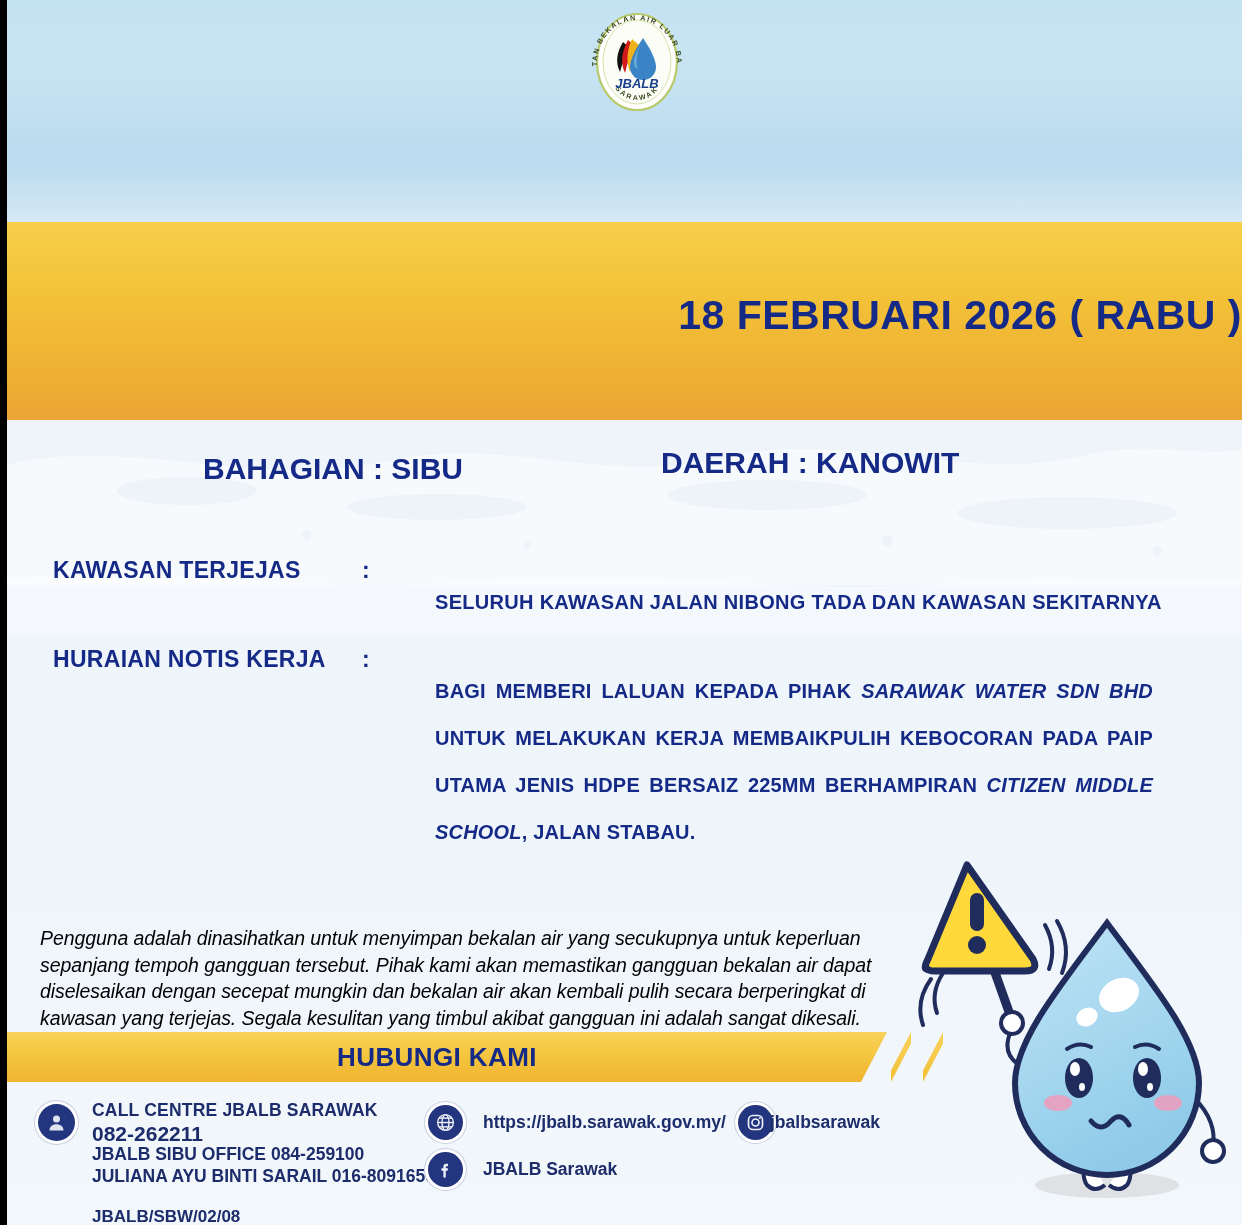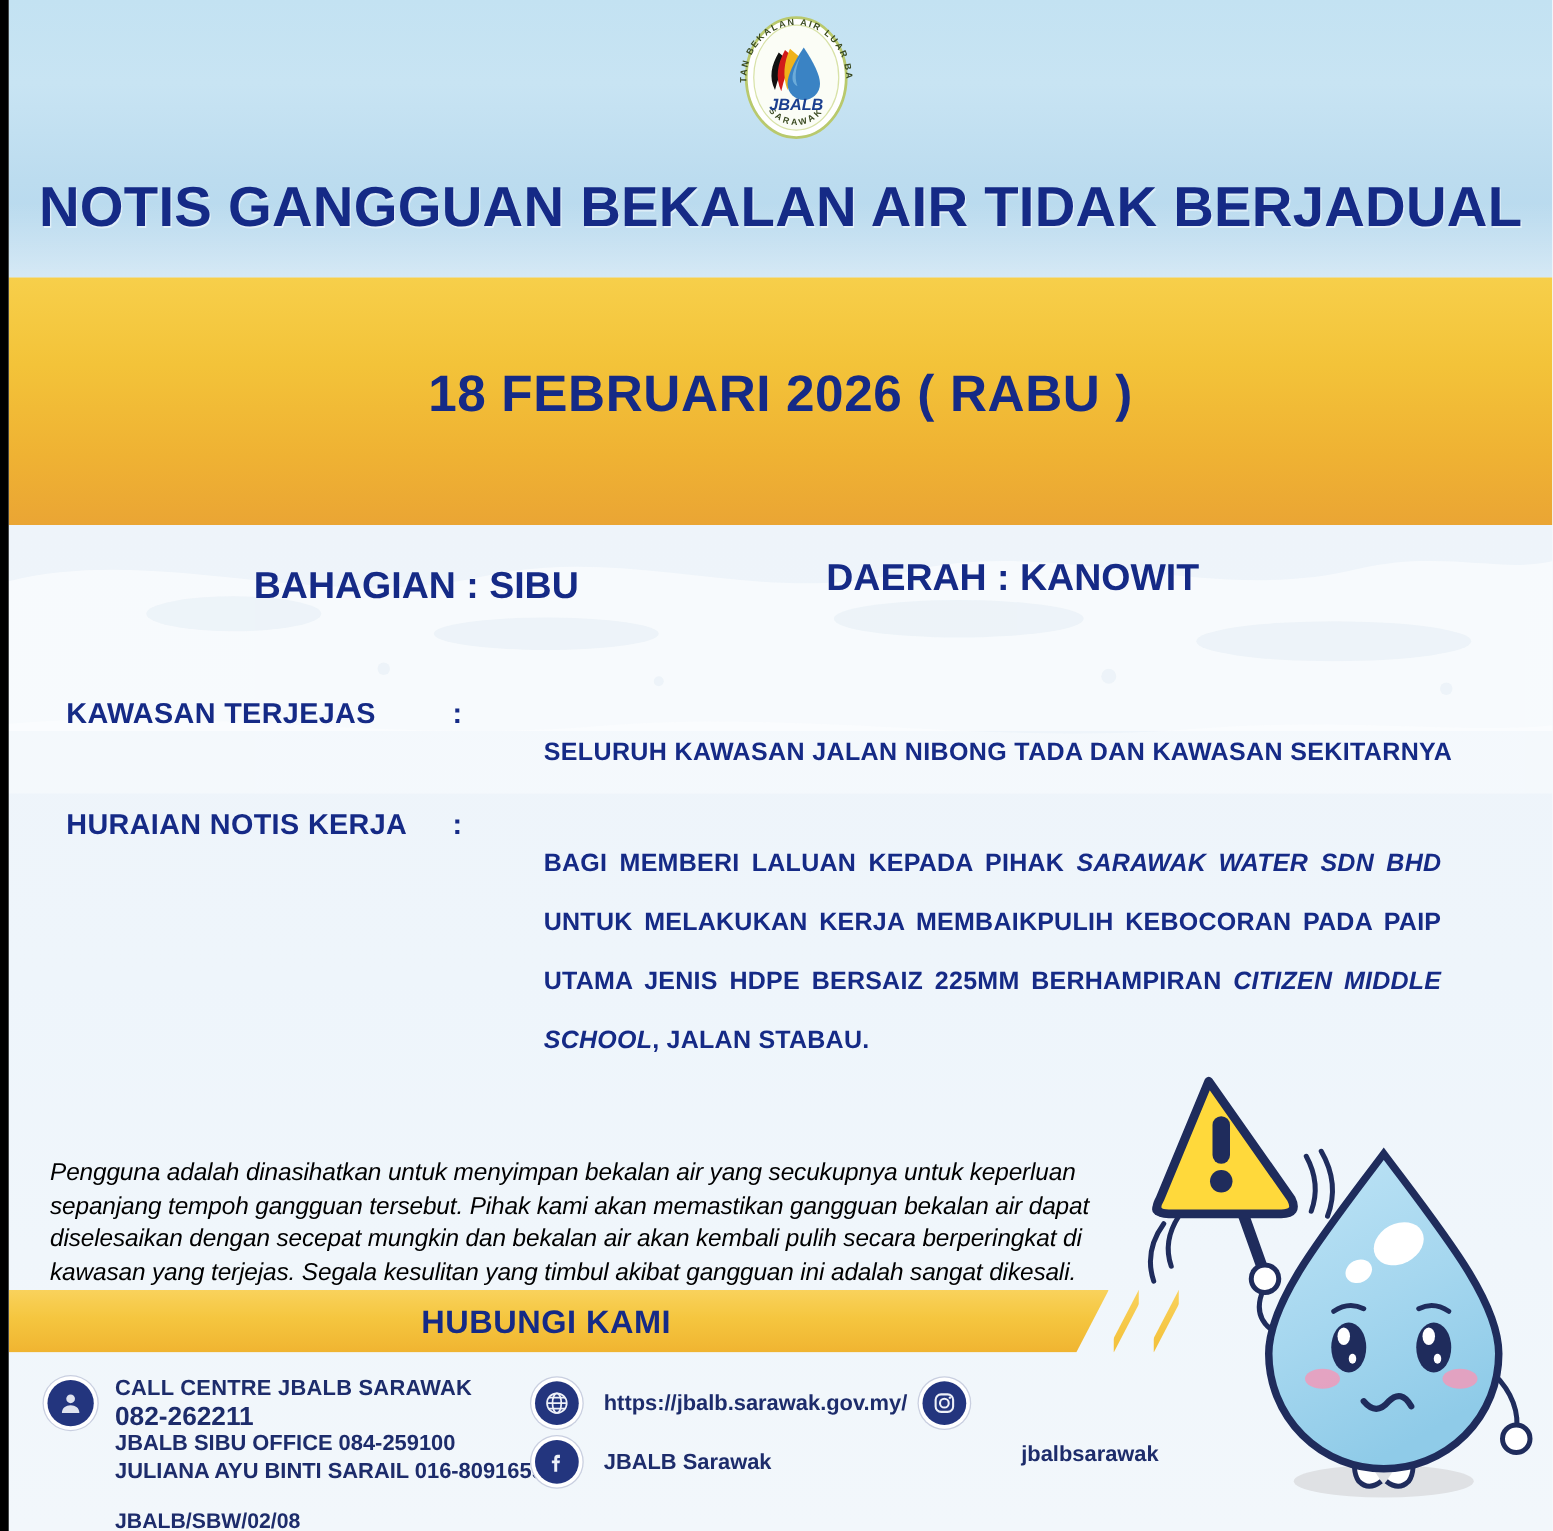--- a/index.html
+++ b/index.html
@@ -38,21 +38,21 @@
     font-size:45px;font-weight:bold;letter-spacing:.2px;
     color:#152a86;
     text-shadow:1px 1px 0 rgba(255,255,255,.5);
     white-space:nowrap;
   }
 
   
   .datebar{
     position:absolute;left:0;right:0;top:222px;height:198px;
     background:linear-gradient(180deg,#f7cf4a 0%,#f3c339 35%,#efb233 72%,#eaa534 100%);
-    display:flex;flex-direction:column;align-items:center;justify-content:center;
+    display:flex;flex-direction:column;align-items:flex-end;justify-content:center;
   }
   .datebar .l1{
     font-size:41px;font-weight:bold;color:#152a86;letter-spacing:.5px;
     margin-bottom:12px;white-space:nowrap;
   }
   .datebar .l2{
     font-size:41px;font-weight:bold;color:#152a86;letter-spacing:.5px;
     white-space:nowrap;
   }
 
@@ -159,21 +159,21 @@
   #icon-ig{left:731px;top:15px;width:35px;height:35px;}
 
   .ctext{position:absolute;font-weight:bold;color:#1d2c6b;white-space:nowrap;}
   #call-title{left:85px;top:10px;font-size:17.5px;letter-spacing:.2px;}
   #call-num{left:85px;top:32px;font-size:21px;}
   #sibu-office{left:85px;top:54px;font-size:17.5px;}
   #juliana{left:85px;top:76px;font-size:17.5px;}
   #refno{left:85px;top:117px;font-size:17px;}
   #web-url{left:476px;top:22px;font-size:17.5px;}
   #fb-name{left:476px;top:69px;font-size:17.5px;}
-  #ig-name{left:810px;top:22px;font-size:17.5px;margin-top:41px;}
+  #ig-name{left:763px;top:22px;font-size:17.5px;}
 
   
   .mascot{position:absolute;left:900px;top:855px;width:342px;height:360px;}
   .mascot svg{display:block;width:342px;height:360px;}
 </style>
 </head>
 <body>
 
 <div class="poster">
 
@@ -195,21 +195,20 @@
       </text>
       <path d="M40 34 C34 44 32 54 37 64 C39 56 42 48 47 40 Z" fill="#111111"></path>
       <path d="M45 32 C39 43 37 54 42 65 C44 56 47 47 52 38 Z" fill="#d11a1a"></path>
       <path d="M49 31 C44 42 43 53 47 64 C49 55 52 45 56 37 Z" fill="#f0b21a"></path>
       <path d="M60 30 C52 42 47 52 47 59 a13 13 0 0 0 26 0 C73 52 68 42 60 30 Z" fill="#3a83c4"></path>
       <path d="M58 36 C53 44 51 50 51 55 a7 7 0 0 0 4 6 C52 53 54 44 58 36 Z" fill="#74b3dd" opacity=".85"></path>
       <text x="54" y="80" text-anchor="middle" font-family="'Liberation Sans',sans-serif" font-size="13" font-style="italic" font-weight="bold" fill="#1b3f8f">JBALB</text>
     </svg>
   </div>
 
-  <div class="title">NOTIS GANGGUAN BEKALAN AIR TIDAK BERJADUAL</div>
 
   <div class="datebar">
     <div class="l1">18 FEBRUARI 2026 ( RABU )</div>
   </div>
 
   <div class="body"></div>
 
   <svg class="splash" viewBox="0 0 1242 190" preserveAspectRatio="none" xmlns="http://www.w3.org/2000/svg">
     <g fill="#ffffff" opacity=".9">
       <path d="M0 70 C120 40 250 96 380 66 C500 40 600 92 720 62 C840 34 960 90 1080 60 C1150 44 1200 66 1242 52 L1242 190 L0 190 Z"></path>

